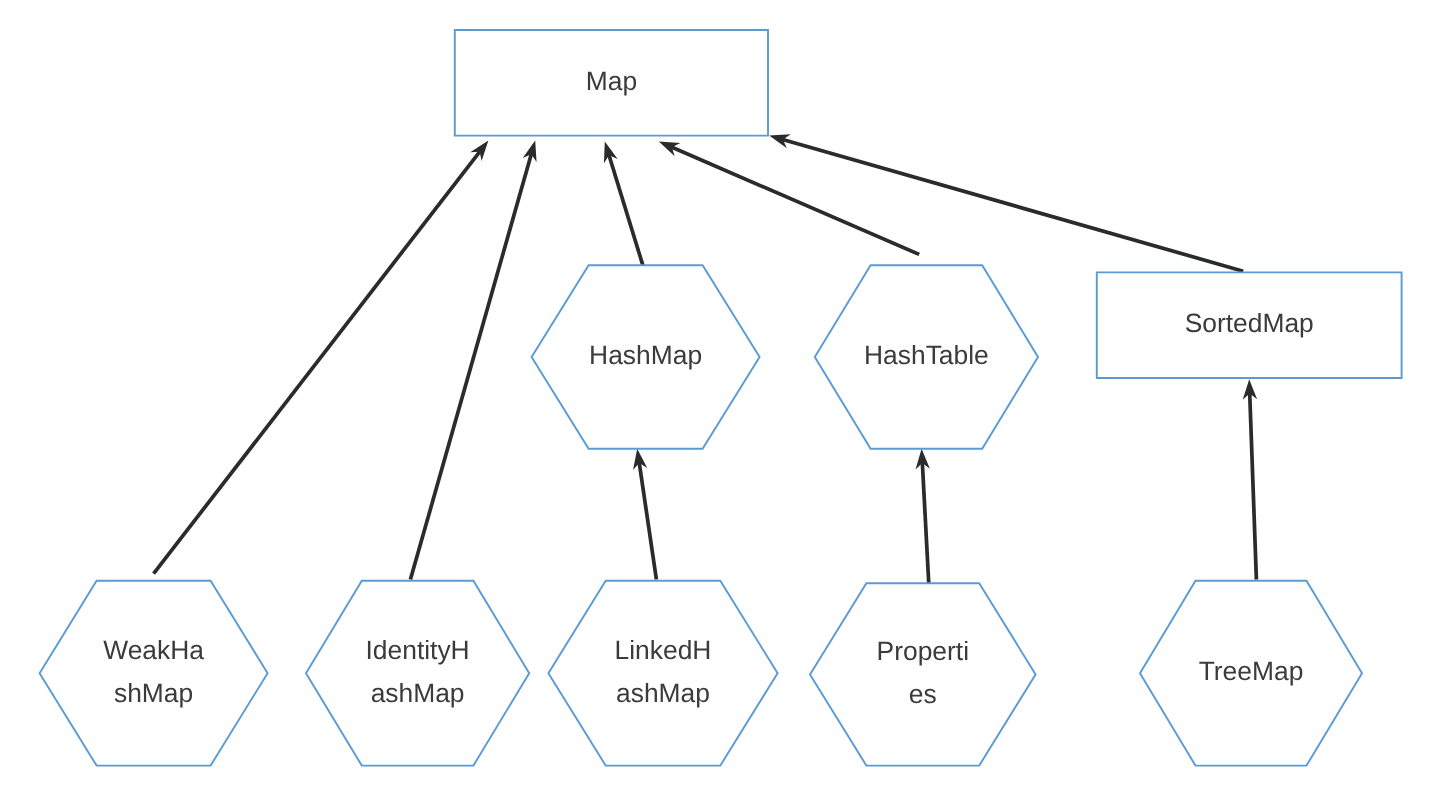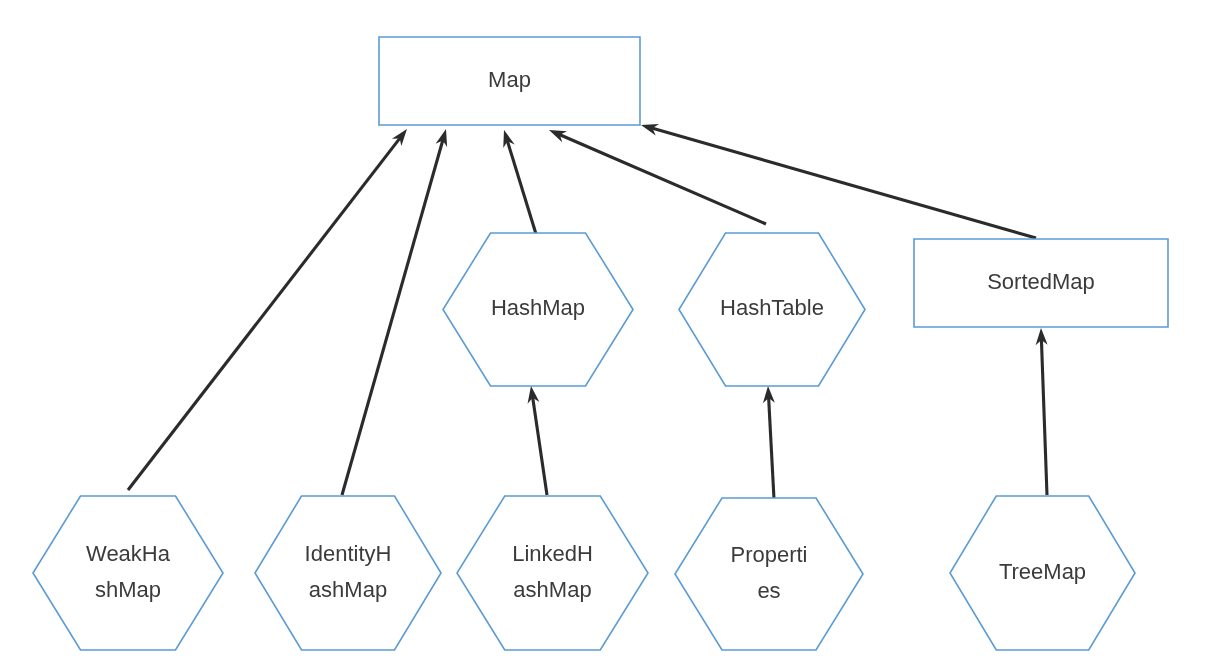--- a/index.html
+++ b/index.html
@@ -12,21 +12,20 @@
     width: 1210px;
     height: 664px;
     overflow: hidden;
     font-family: "Liberation Sans", sans-serif;
   }
   #diagram-root {
     position: relative;
     width: 1210px;
     height: 504px;
     background: #ffffff;
-    margin-top: 12px;
   }
   svg#diagram-svg {
     display: block;
     width: 1210px;
     height: 664px;
   }
   .node-shape {
     fill: #ffffff;
     stroke: #5B9BD5;
     stroke-width: 1.6;

